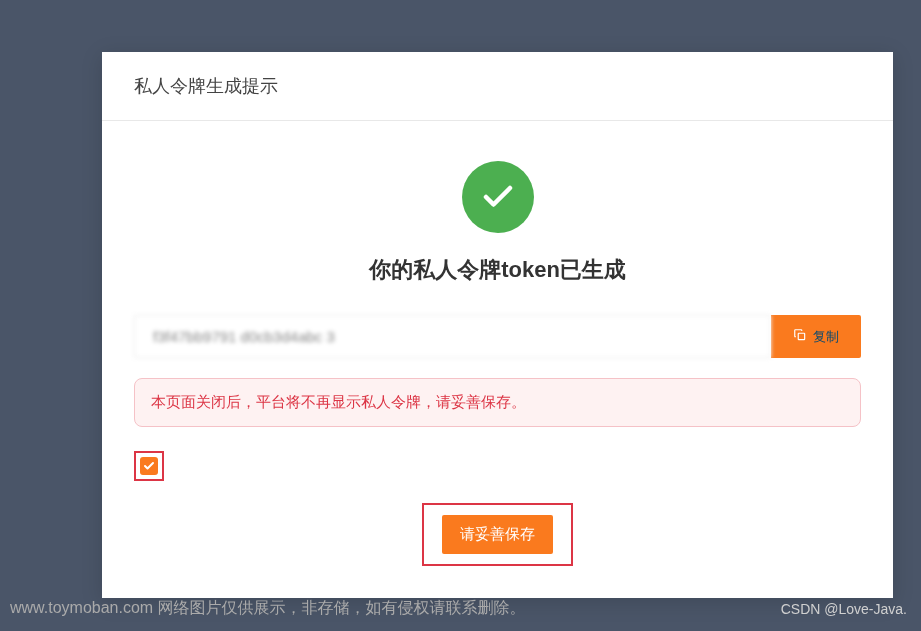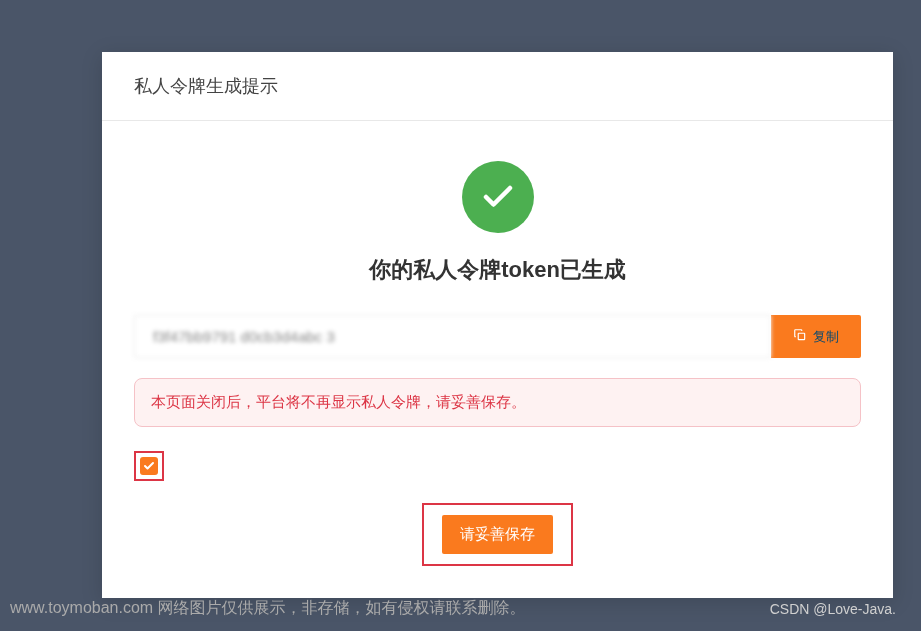--- a/index.html
+++ b/index.html
@@ -148,21 +148,21 @@
     .footer-left {
       position: absolute;
       bottom: 12px;
       left: 10px;
       font-size: 16px;
       color: #aaa;
     }
     .footer-right {
       position: absolute;
       bottom: 14px;
-      right: 25px;
+      right: 14px;
       font-size: 14px;
       color: #d0d0d0;
     }
   </style>
 </head>
 <body>
 
 <div class="modal">
   <div class="modal-header">
     <div class="modal-title">私人令牌生成提示</div>

